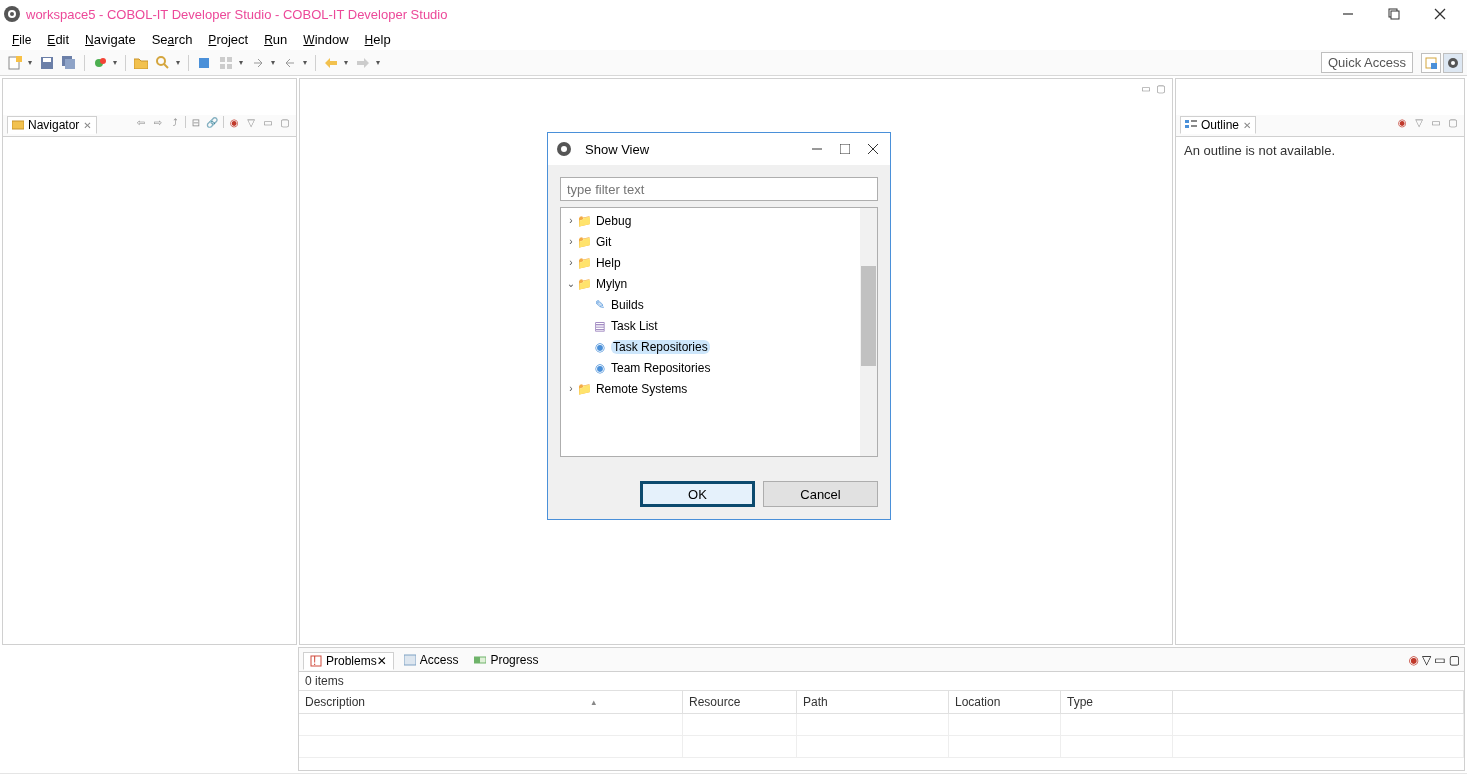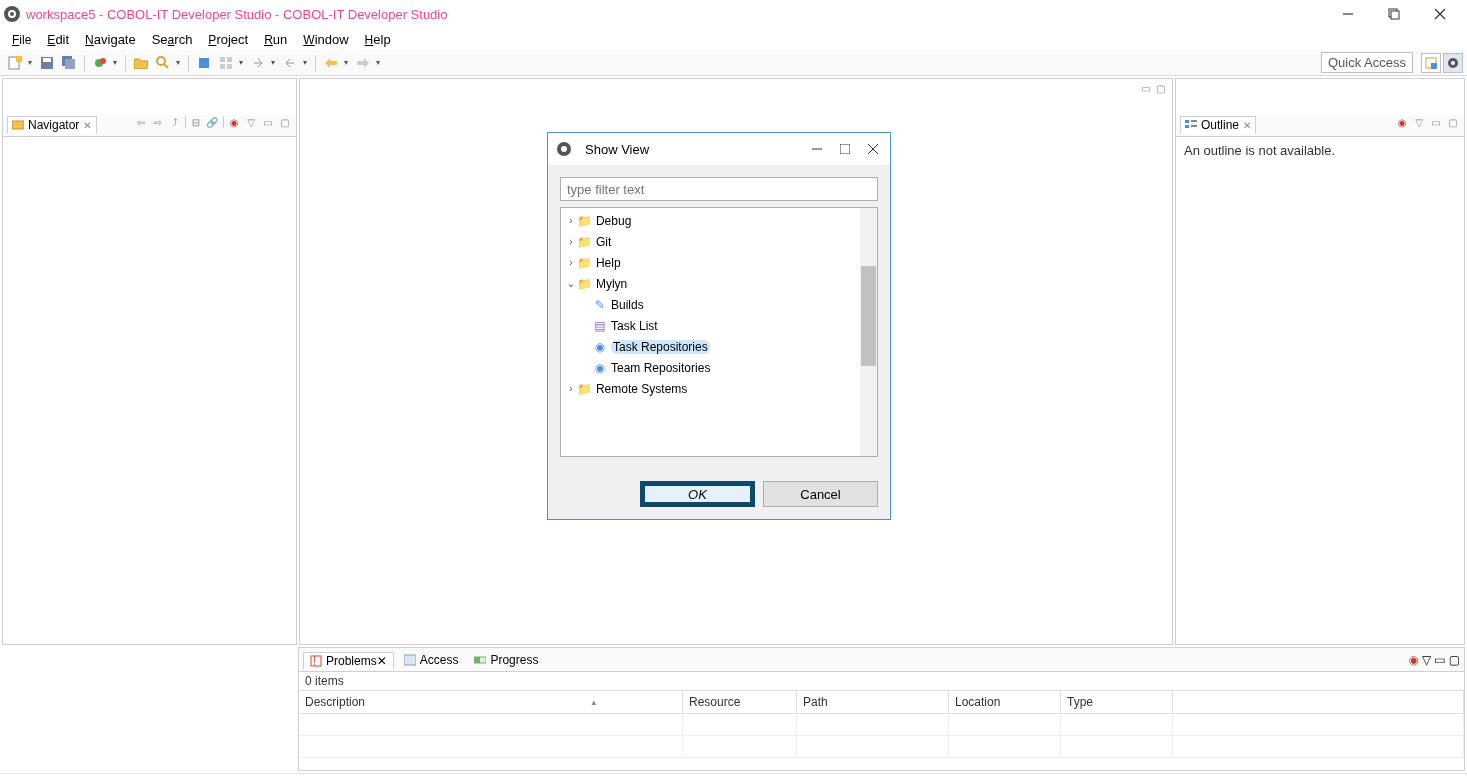--- a/index.html
+++ b/index.html
@@ -81,21 +81,21 @@
 .dialog .tree-row { display: flex; align-items: center; height: 21px; padding-left: 4px; font-size: 13px; cursor: default; }
 .dialog .tree-row .twisty { width: 12px; text-align: center; color: #555; font-size: 10px; }
 .dialog .tree-row .fld { color: #d9a23d; margin-right: 4px; }
 .dialog .tree-row.child { padding-left: 32px; }
 .dialog .tree-row .itic { width: 14px; margin-right: 4px; display:inline-flex; justify-content:center; }
 .dialog .tree-row.selected span.sel-bg { background: #cde6fb; padding: 0 2px; border-radius: 6px; }
 .dialog .scrollbar { position: absolute; right: 0; top: 0; width: 17px; height: 100%; background: #f1f1f1; }
 .dialog .scrollbar .thumb { position: absolute; left: 1px; width: 15px; top: 58px; height: 100px; background: #c1c1c1; }
 .dialog .dlg-actions { display: flex; justify-content: flex-end; gap: 8px; padding: 12px; }
 .dialog .dbtn { width: 115px; height: 26px; border: 1px solid #adadad; background: #e1e1e1; display: flex; align-items: center; justify-content: center; font-size: 13px; }
-.dialog .dbtn.primary { border: 5px solid #0c4a6e; background: #e5f1fb; font-style: italic; }
+.dialog .dbtn.primary { border: 3px solid #0c4a6e; background: #e5f1fb; }
 
 
 svg { display: block; }
 </style>
 </head>
 <body>
 
 <div class="titlebar">
   <span class="app-icon">
     <svg viewBox="0 0 10 10">

